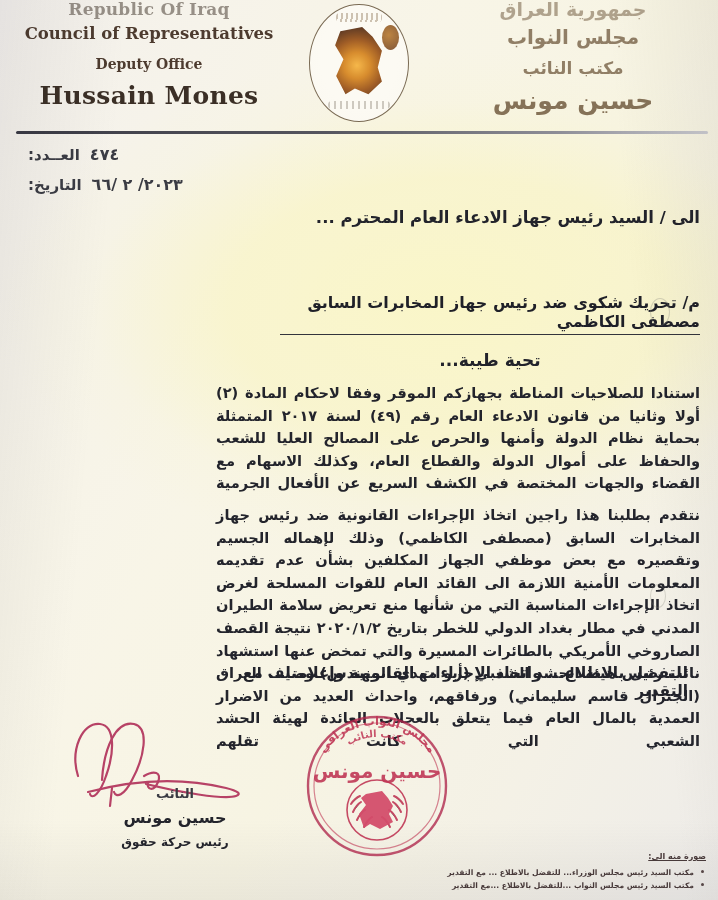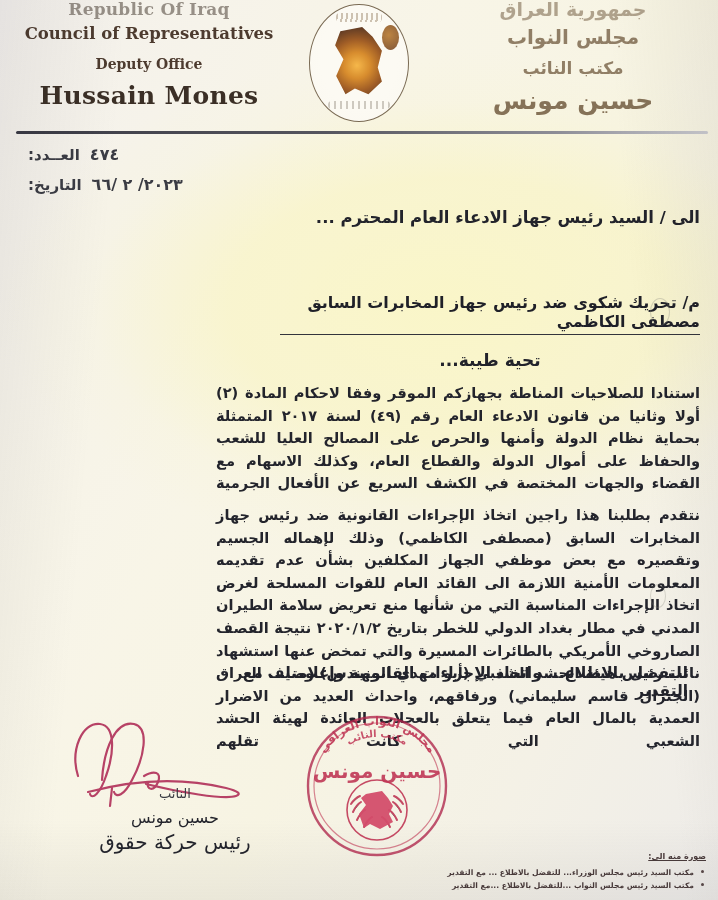--- a/index.html
+++ b/index.html
@@ -244,31 +244,31 @@
   }
 
   
   .sigblock {
     position: absolute;
     left: 60px;
     top: 786px;
     width: 230px;
     text-align: center;
     color: #23242c;
-    font-weight: normal;
+    font-weight: bold;
     z-index: 4;
   }
   .sigblock .role-top {
     font-size: 13px;
     color: #3a3b43;
     letter-spacing: 1px;
     margin-bottom: 5px;
   }
   .sigblock .name { font-size: 16px; line-height: 24px; }
-  .sigblock .role { font-size: 20px; line-height: 24px; }
+  .sigblock .role { font-size: 12px; line-height: 24px; }
 
   .signature {
     position: absolute;
     left: 58px;
     top: 714px;
     width: 240px;
     height: 110px;
     z-index: 3;
   }
 

